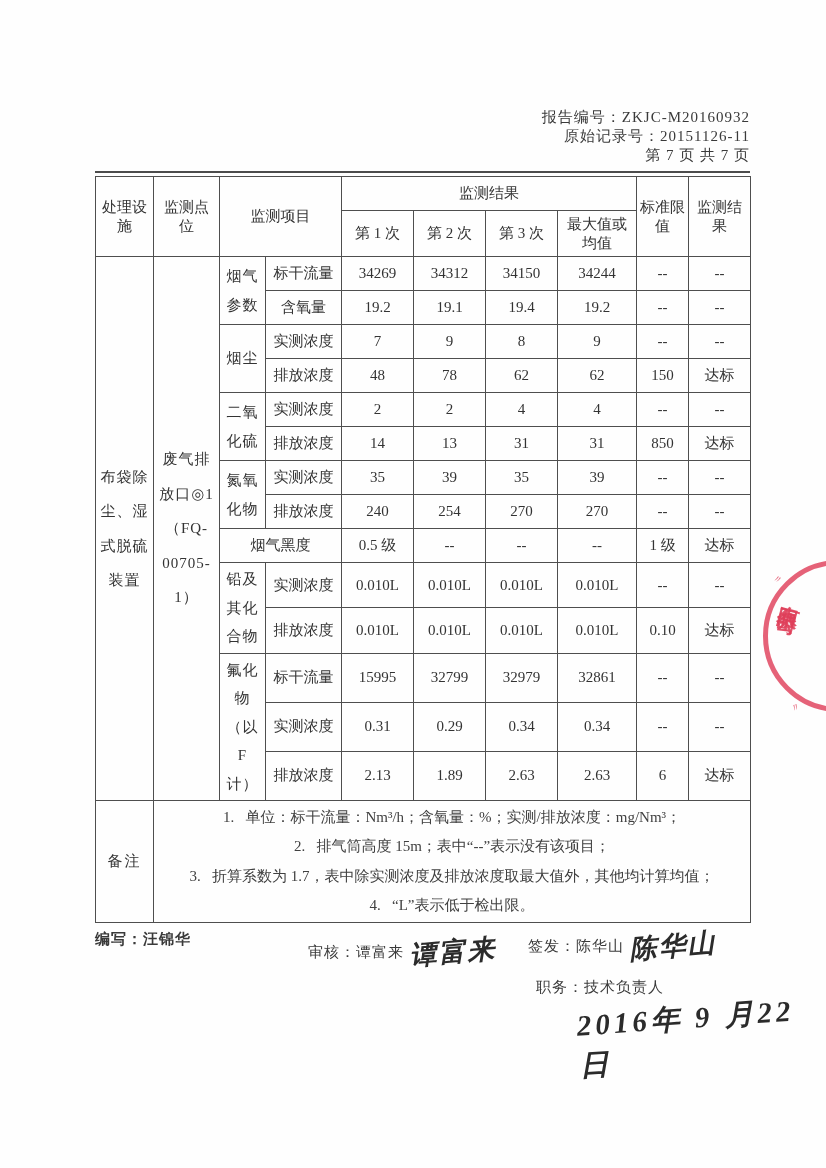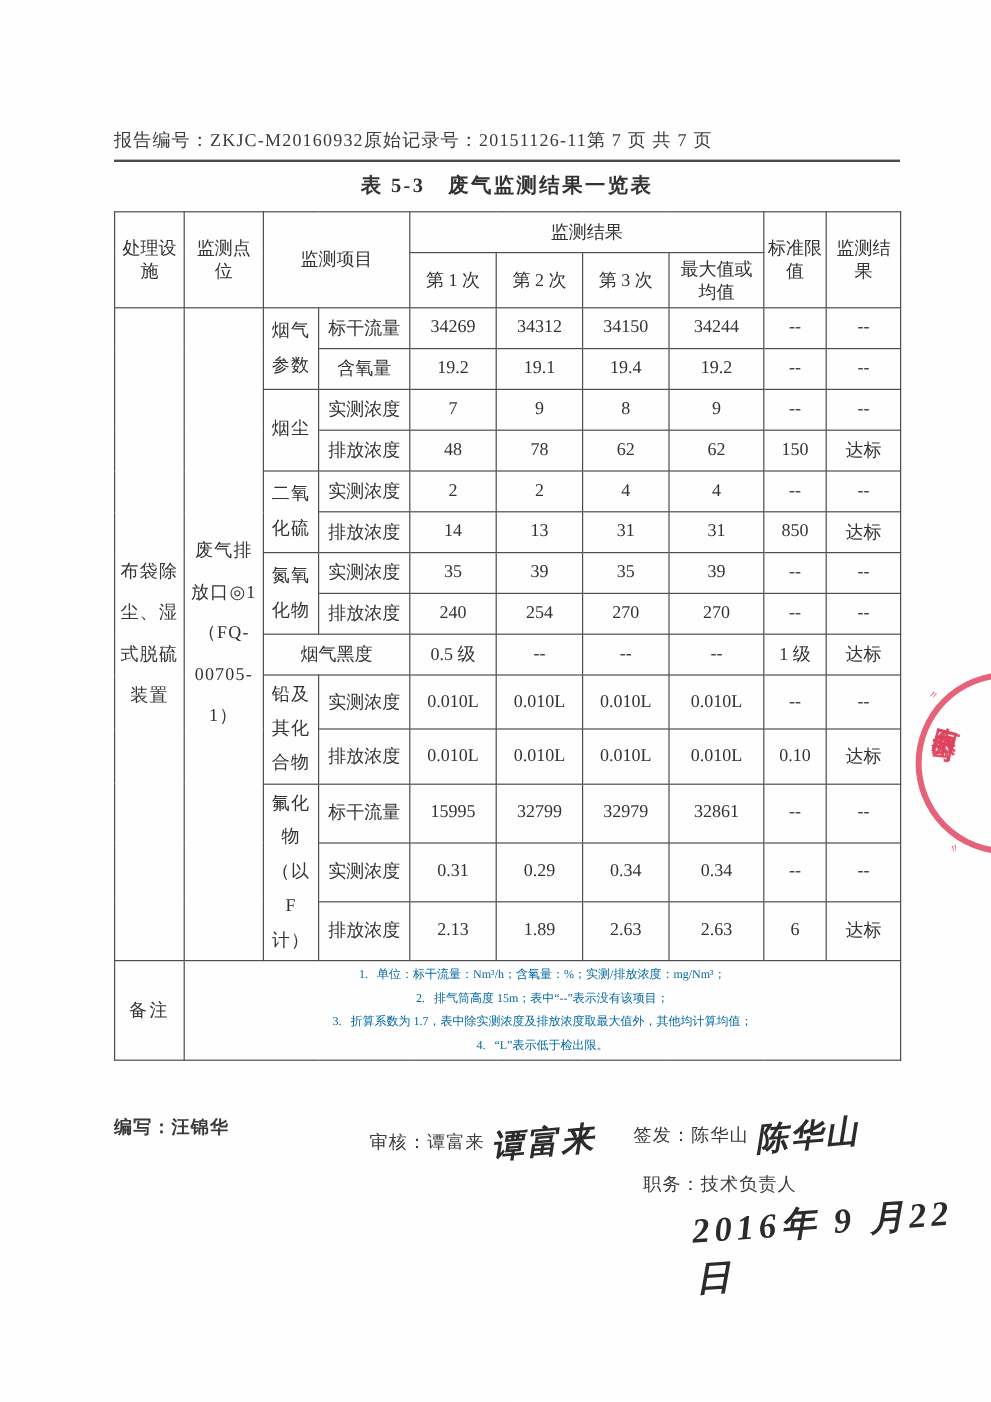--- a/index.html
+++ b/index.html
@@ -9,21 +9,21 @@
     font-family:"Liberation Serif","DejaVu Serif",serif;
     color:#2e2e2e;
   }
   .page { position:absolute; inset:0; background:#fefefe; }
 
   
   .meta-line {
     position:absolute; left:95px; top:108px; width:655px;
     display:flex; align-items:flex-end;
     border-bottom:2px solid #4c4c4c; padding-bottom:6px;
-    font-size:15px; letter-spacing:1px; color:#3a3a3a;
+    font-size:15px; letter-spacing:1px; color:#3a3a3a;flex-direction:column;
   }
   .doc-title {
     position:absolute; left:95px; top:143px; width:655px;
     text-align:center; font-size:17px; font-weight:bold; color:#333;
     letter-spacing:2px;
   }
 
   
   table.report {
     position:absolute; left:95px; top:176px; width:655px;
@@ -34,21 +34,21 @@
     border:1px solid #4e4e4e; text-align:center; vertical-align:middle;
     padding:2px 3px; font-weight:normal;
   }
   table.report thead tr:nth-child(1) th { height:34px; }
   table.report thead tr:nth-child(2) th { height:46px; }
   table.report tbody td { height:34px; }
   td.facility, td.point { line-height:2.3; letter-spacing:1px; }
   td.grp { line-height:1.9; letter-spacing:1px; }
   td.notes-label { letter-spacing:2px; }
   td.notes-cell { text-align:left; padding:8px 10px 8px 14px; }
-  .note { font-size:10px; line-height:1.95; white-space:pre-wrap; color:#0369a1; }
+  .note { font-size:15px; line-height:1.95; white-space:pre-wrap; color:#404040; }
 
   
   .sig-row { position:absolute; font-size:15px; letter-spacing:1px; color:#3a3a3a; }
   .handwrite {
     display:inline-block; font-style:italic; font-weight:bold;
     font-size:27px; letter-spacing:2px; color:#2b2b2b;
     transform:rotate(-5deg) translateY(4px);
   }
   .handwrite.date {
     font-size:29px; transform:rotate(-4deg); letter-spacing:4px;
@@ -75,21 +75,20 @@
 <body>
 
 <div class="page">
 
   <div class="meta-line">
     <span><span>报告编号：</span><span>ZKJC-M20160932</span></span>
     <span><span>原始记录号：</span><span>20151126-11</span></span>
     <span>第 7 页 共 7 页</span>
   </div>
 
-  <div class="doc-title">表 5-3　废气监测结果一览表</div>
 
   <table class="report">
     <colgroup>
       <col style="width:58px">
         <col style="width:66px">
         <col style="width:46px">
         <col style="width:76px">
       <col style="width:72px">
         <col style="width:72px">
         <col style="width:72px">

